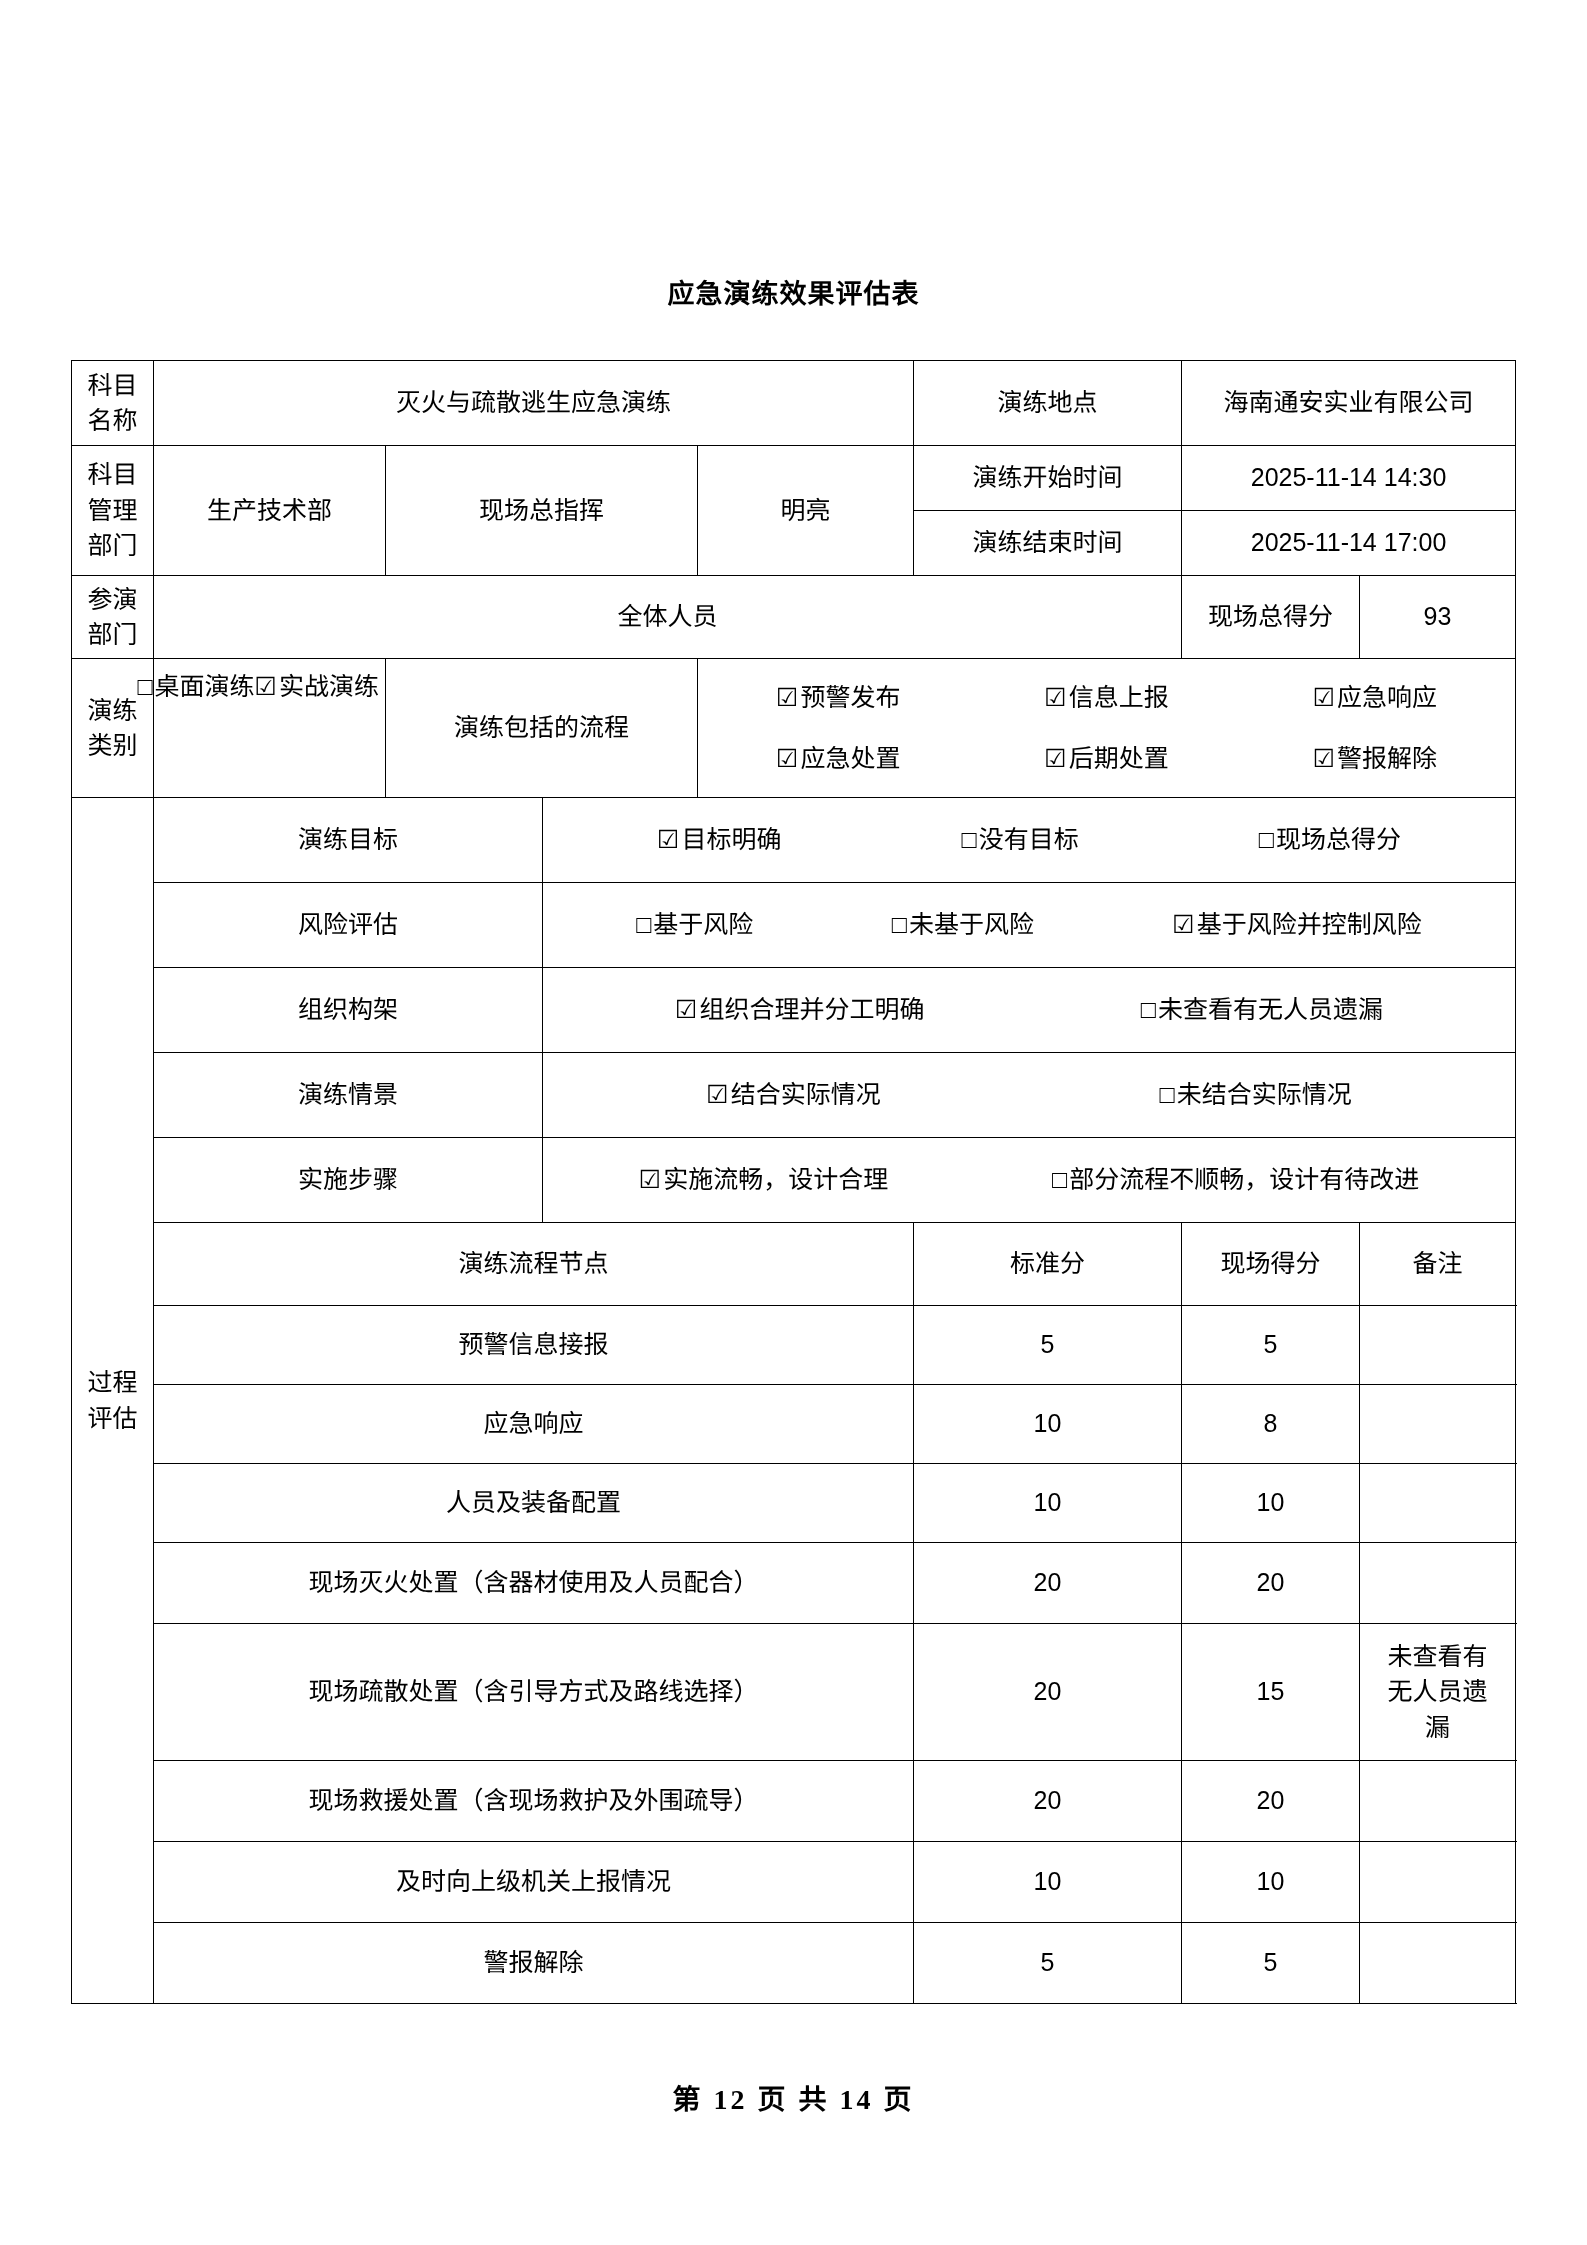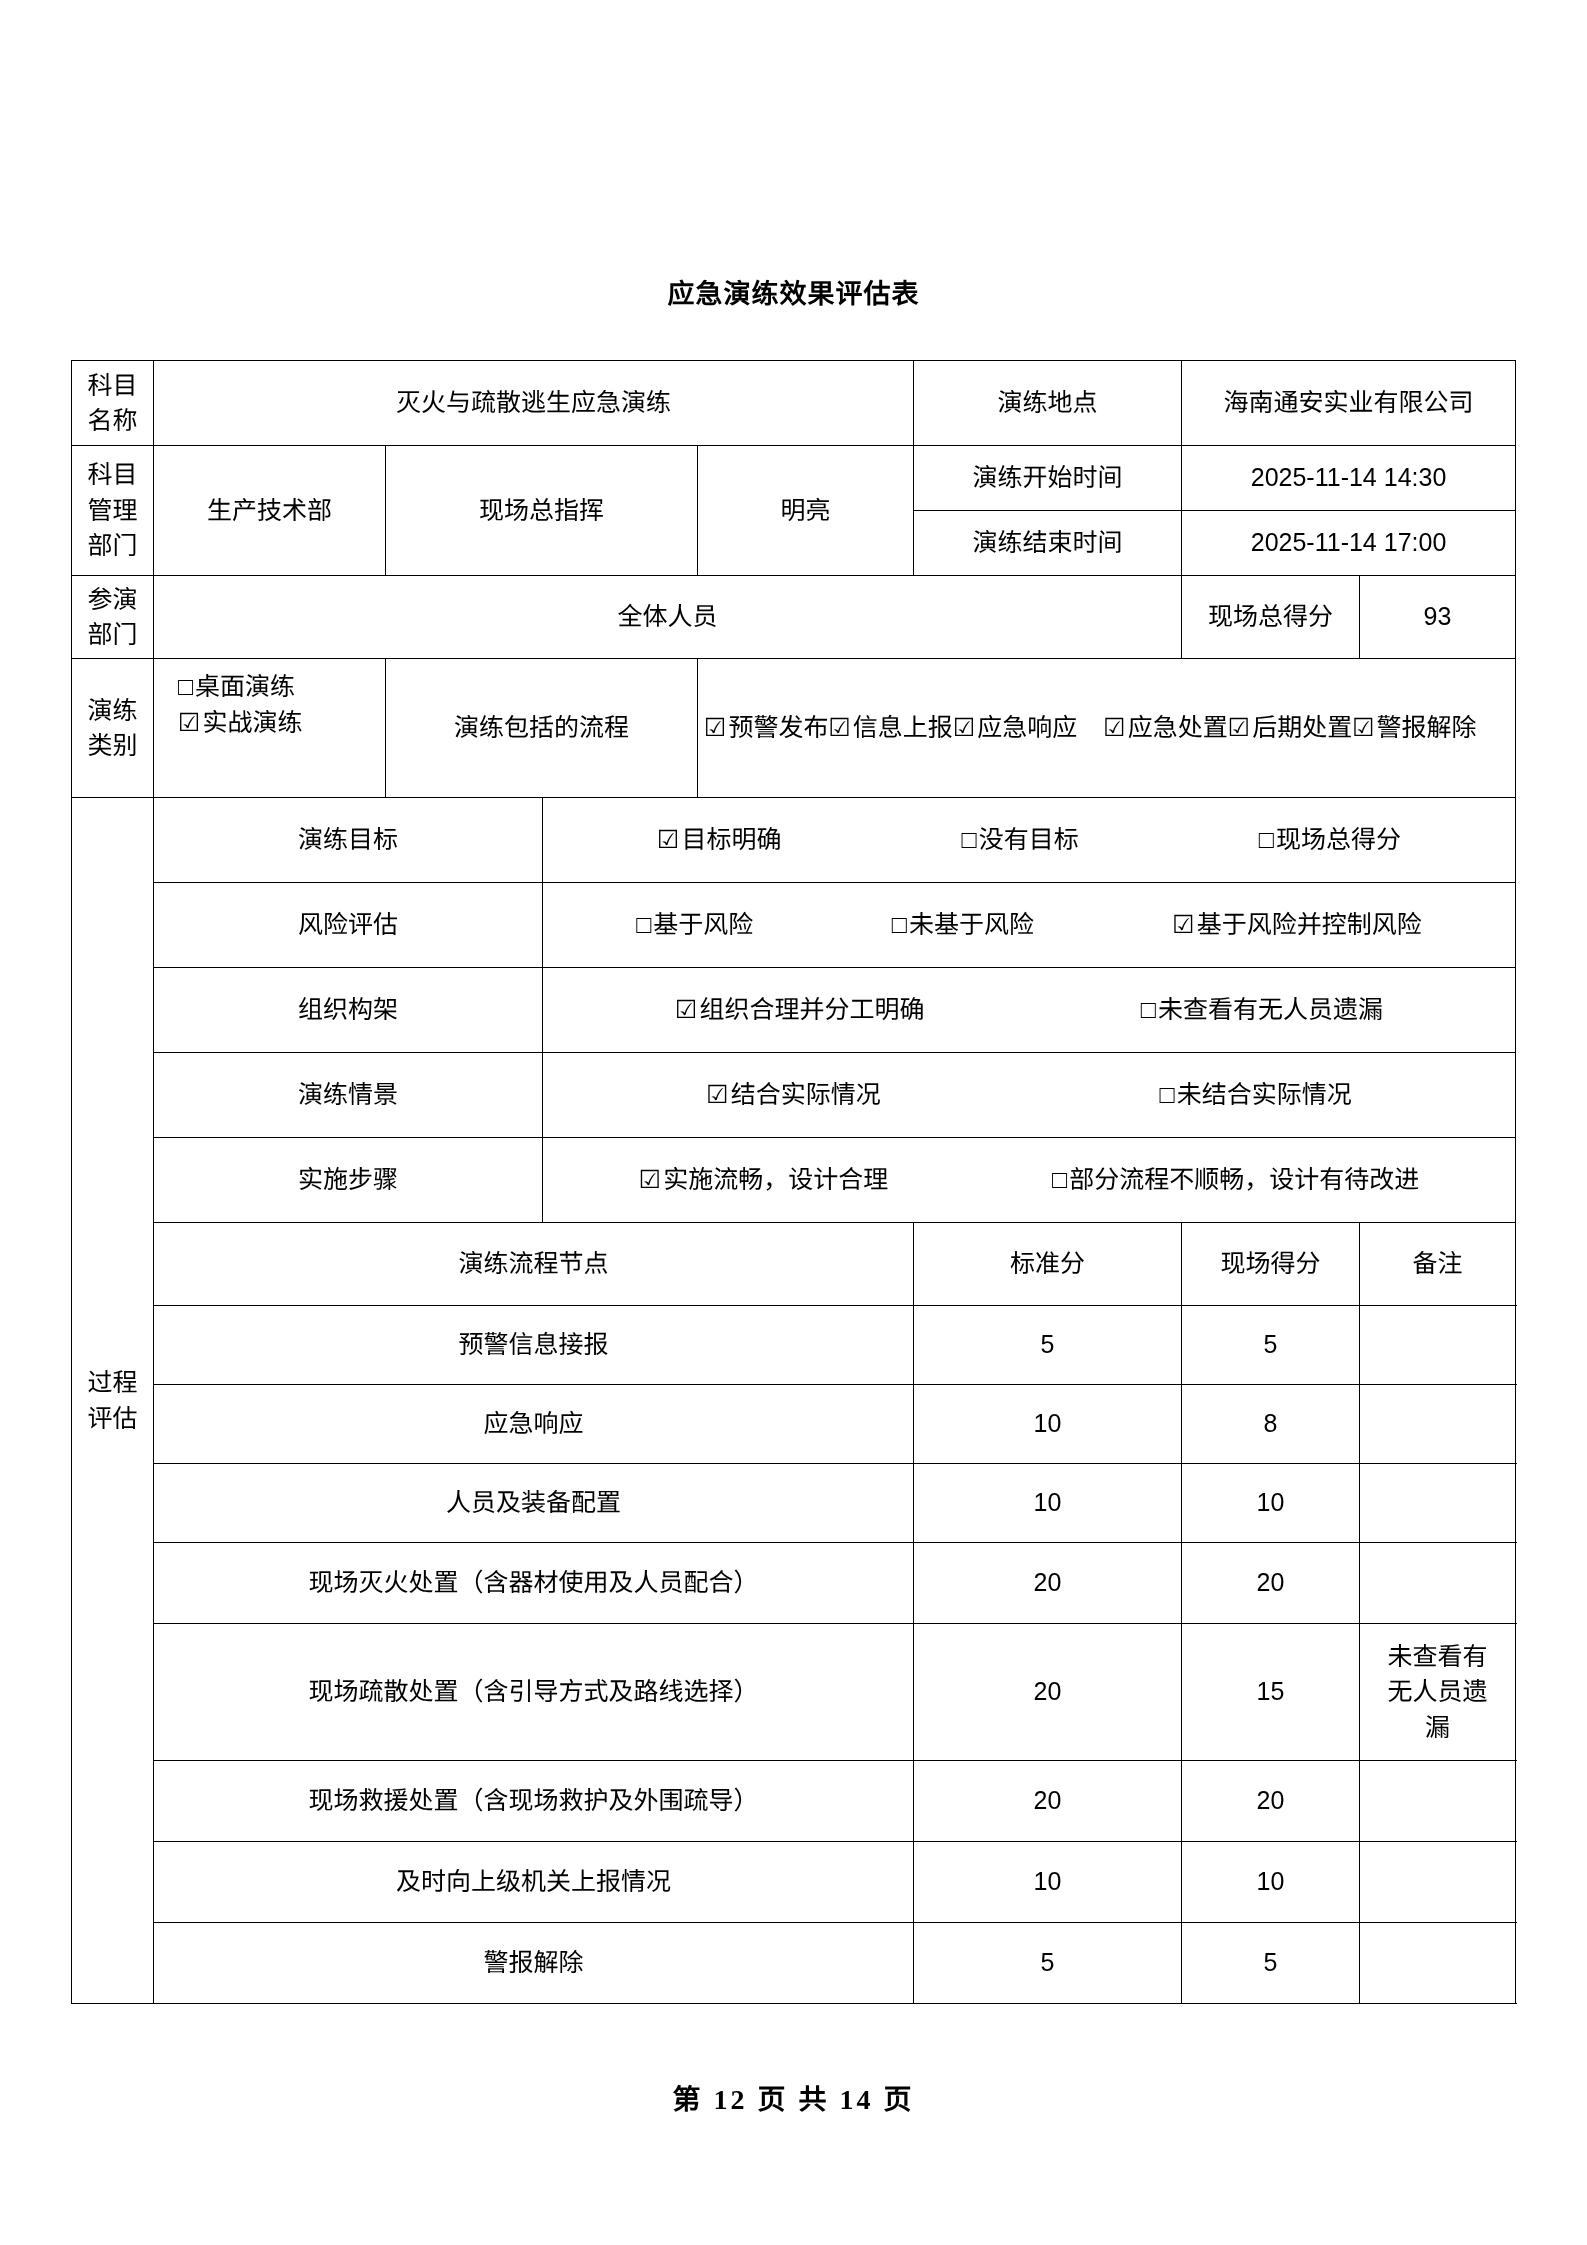--- a/index.html
+++ b/index.html
@@ -74,37 +74,37 @@
     font-size: 25px;
   }
   .cb {
     display: inline-block;
     font-size: 25px;
     margin-right: 2px;
   }
 
   .flowgrid {
     display: flex;
-    flex-direction: row;
+    flex-direction: column;
     gap: 26px;
     width: 100%;
     padding: 4px 0;
     box-sizing: border-box;
   }
   .flowrow {
     display: flex;
     flex-direction: row;
     justify-content: space-around;
     align-items: center;
   }
 
   .typecell {
     display: flex;
-    flex-direction: column;
-    justify-content: flex-start;
+    flex-direction: row;
+    justify-content: flex-end;
     align-items: flex-start;
     height: 118px;
     padding-left: 18px;
     box-sizing: border-box;
   }
   .typecell .opt { text-align: left; }
 
   .num { font-size: 26px; }
 
   .remark {

